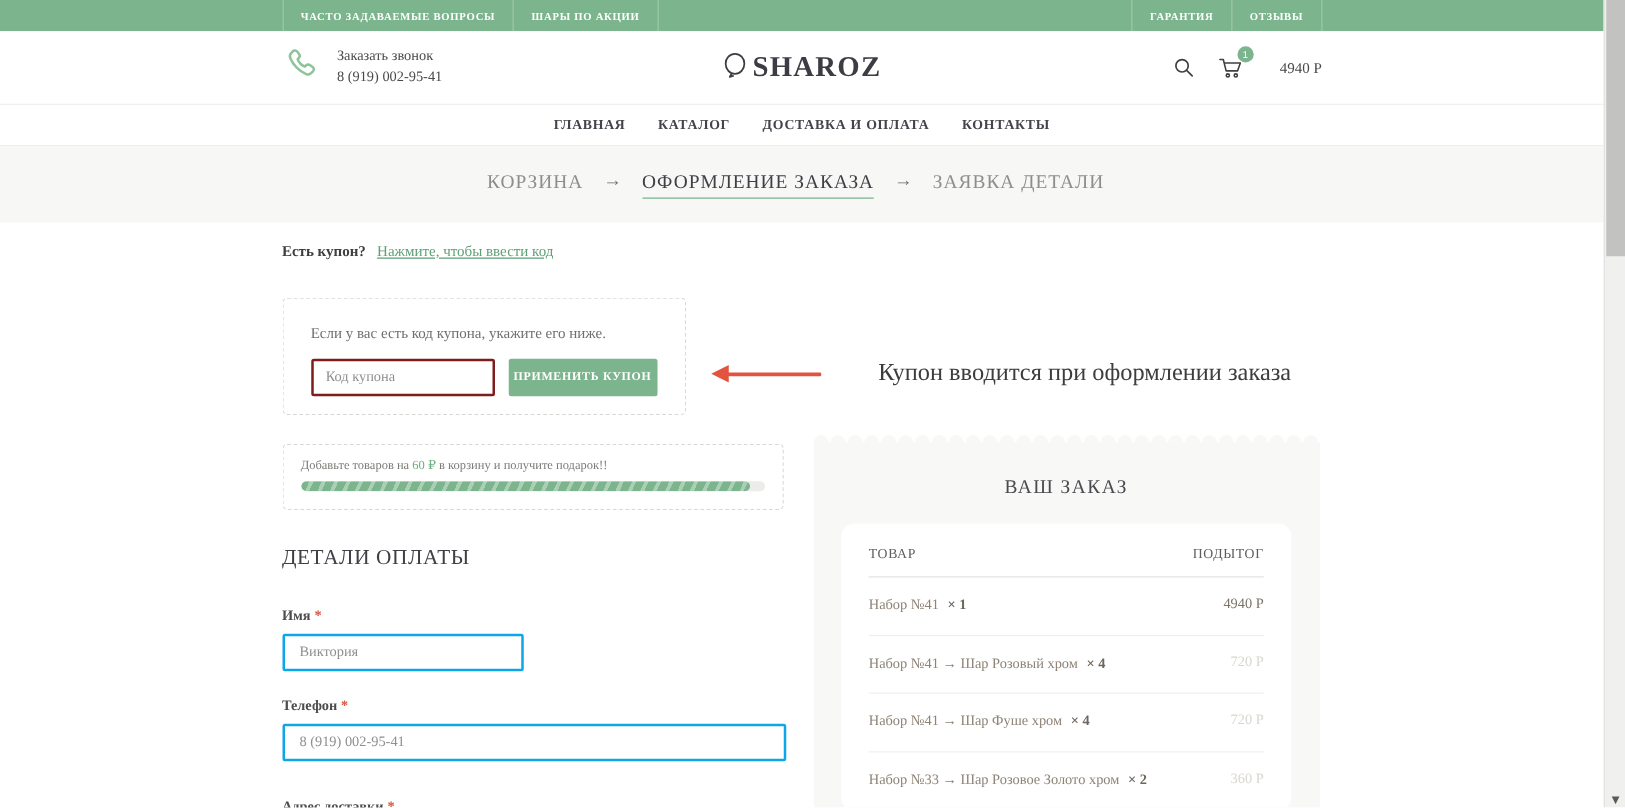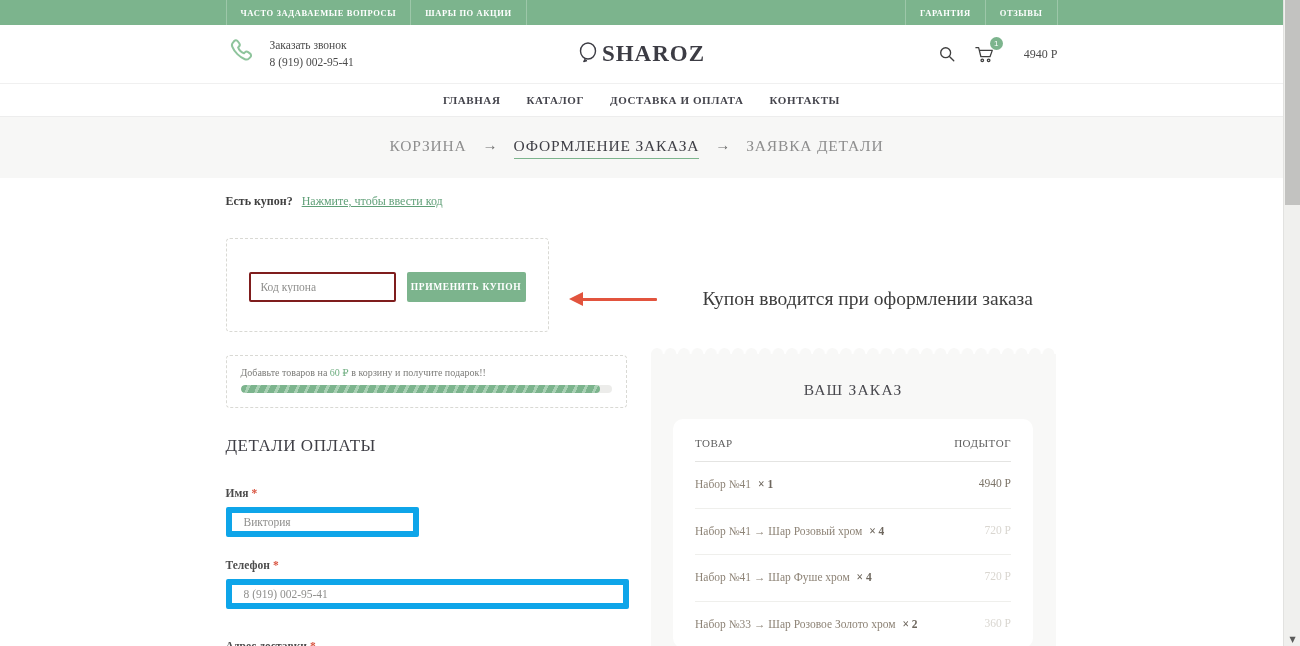--- a/index.html
+++ b/index.html
@@ -103,21 +103,21 @@
   .gift-fill {
     height: 100%; border-radius: 4px;
     background: repeating-linear-gradient(115deg, #7cb48d 0 6px, #a9d0b4 6px 9px);
   }
 
   .billing-title { margin-top: 28px; font-size: 17px; letter-spacing: 0.5px; color: #3f3f46; }
   .field { margin-top: 31px; }
   .field-label { font-size: 11.5px; font-weight: bold; color: #4c4c4c; }
   .req { color: #d9533f; margin-left: 3px; }
   .field-input {
-    margin-top: 8px; height: 30px; border: 6px solid #0ea5e9; border-radius: 2px;
+    margin-top: 8px; height: 30px; border: 2px solid #0ea5e9; border-radius: 2px;
     font-family: "Liberation Serif", serif; font-size: 11.5px; color: #8f8f8d; padding: 4px 12px;
     display: block; outline: none; background: #fff;
   }
   .w-name { width: 193px; }
   .w-wide { width: 403px; }
 
   
   .col-right { margin-left: 22px; position: relative; width: 405px; }
   .scallop {
     height: 9px; width: 405px;
@@ -227,20 +227,21 @@
   </div>
 
   <div class="shell content">
 
     <div class="coupon-q">
       <span class="q">Есть купон?</span>
       <span class="toggle">Нажмите, чтобы ввести код</span>
     </div>
 
     <div class="coupon-box">
+      <div class="coupon-hint">Если у вас есть код купона, укажите его ниже.</div>
       <div class="coupon-row">
         <input class="coupon-input" type="text" placeholder="Код купона" style="">
         <button class="apply-btn">ПРИМЕНИТЬ КУПОН</button>
       </div>
     </div>
 
     <div class="annotation">
       <span class="red-arrow"></span>
       <span class="annotation-text">Купон вводится при оформлении заказа</span>
     </div>

